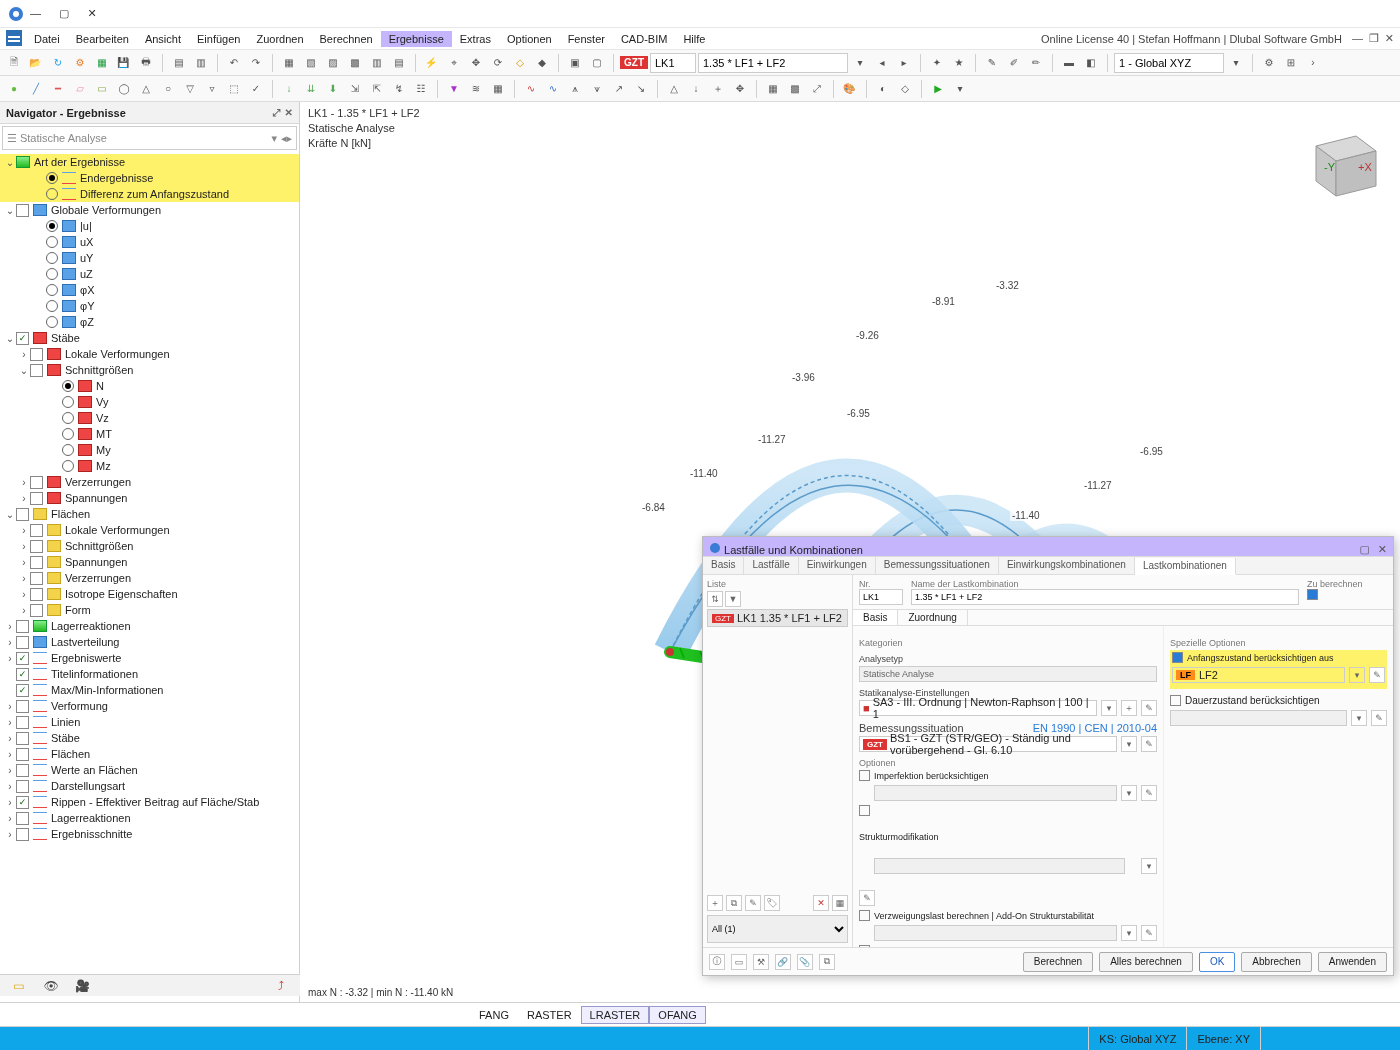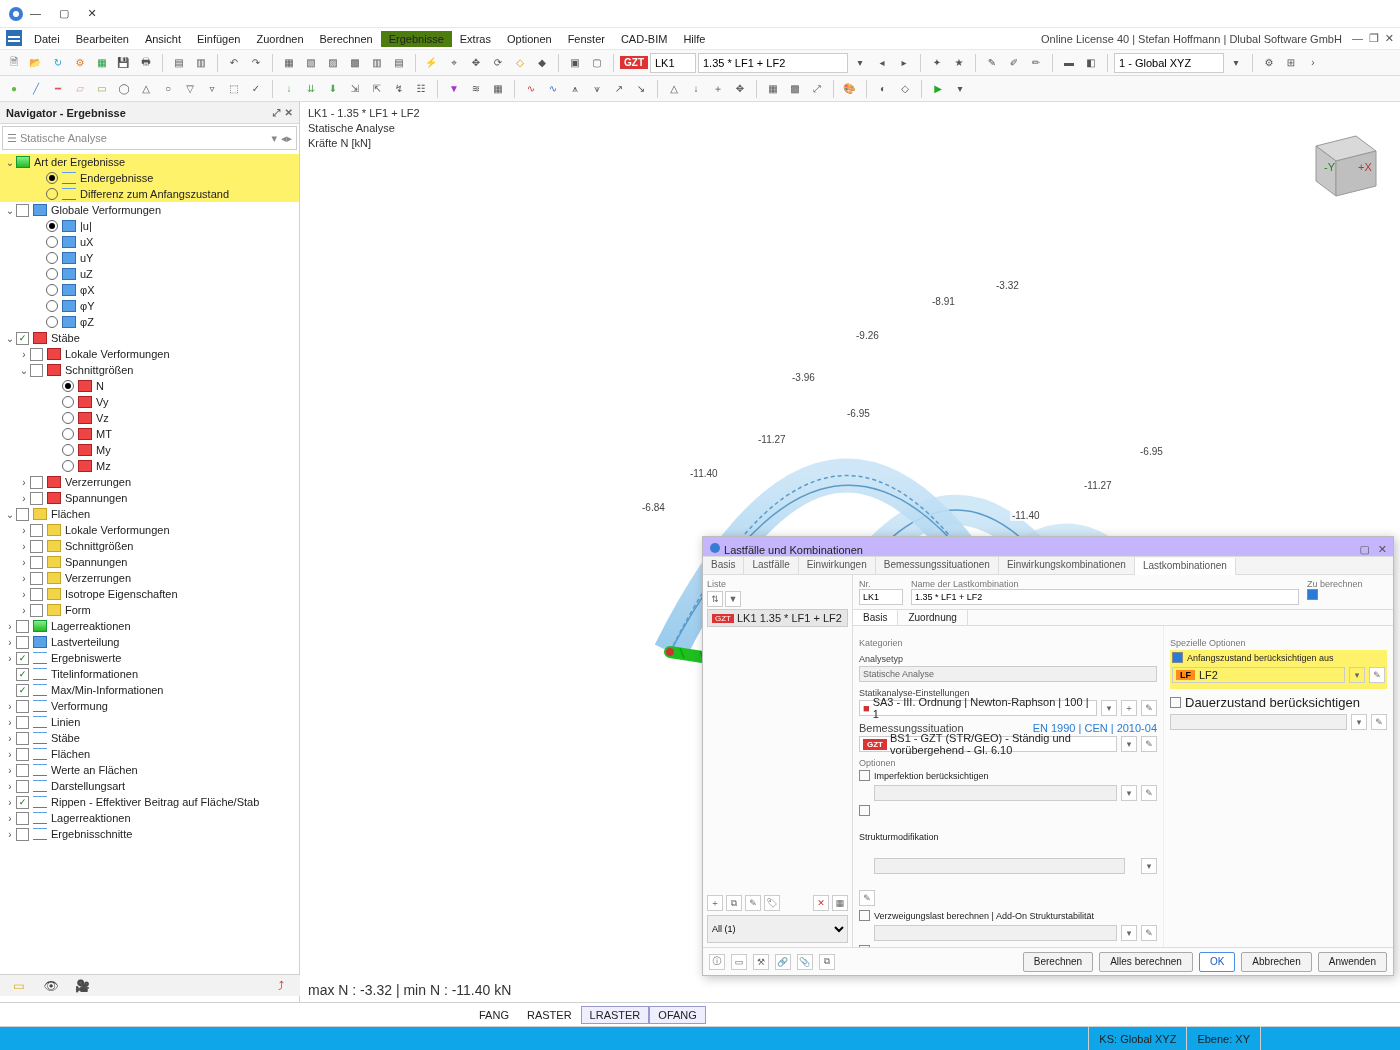--- a/index.html
+++ b/index.html
@@ -3,21 +3,21 @@
 <meta charset="utf-8">
 <style>
   * { margin:0; padding:0; box-sizing:border-box; font-family:"Segoe UI",Tahoma,sans-serif; font-size:11px; }
   body { background:#fff; color:#222; width:1400px; height:1050px; overflow:hidden; position:relative; }
   .titlebar { height:28px; background:#fff; display:flex; align-items:center; padding:0 8px; border-bottom:1px solid #e8e8e8; }
   .titlebar .app-icon { width:16px; height:16px; margin-right:6px; display:inline-block; }
   .titlebar .title-text { flex:1; color:#333; }
   .titlebar .win-ctrls { display:flex; gap:18px; font-size:13px; color:#333; }
   .menubar { height:22px; background:#fff; display:flex; align-items:center; padding:0 6px; border-bottom:1px solid #e8e8e8; }
   .menubar .menu-item { padding:2px 8px; cursor:default; }
-  .menubar .menu-item.active { background:#4d7c0f; }
+  .menubar .menu-item.active { background:#c4b5fd; }
   .menubar .spacer { flex:1; }
   .menubar .license { color:#444; padding-right:4px; }
   .menubar .doc-ctrls { display:flex; gap:6px; font-size:11px; color:#555; padding-left:6px; }
   .toolbar { height:26px; border-bottom:1px solid #dcdcdc; display:flex; align-items:center; gap:2px; padding:0 4px; background:#f9f9f9; }
   .toolbar .tbtn { width:20px; height:20px; display:inline-flex; align-items:center; justify-content:center; border:1px solid transparent; border-radius:2px; color:#555; font-size:10px; cursor:default; }
   .toolbar .sep { width:1px; height:18px; background:#d0d0d0; margin:0 4px; }
   .toolbar input.tfld { height:20px; border:1px solid #ccc; padding:0 4px; font-size:11px; }
   .tag-gzt { background:#d33; color:#fff; padding:1px 4px; font-size:10px; font-weight:bold; }
   .mainrow { display:flex; height:calc(100% - 28px - 22px - 26px - 26px - 24px - 24px); }
   .nav { width:300px; border-right:1px solid #d0d0d0; display:flex; flex-direction:column; background:#fff; position:relative; }
@@ -46,21 +46,21 @@
   .canvas .info-header { position:absolute; left:8px; top:4px; color:#333; line-height:15px; }
   .canvas svg.scene { position:absolute; left:0; top:0; width:100%; height:100%; }
   .navcube { position:absolute; right:14px; top:14px; width:90px; height:90px; }
   .bottom-bar { position:absolute; left:0; bottom:54px; height:22px; width:300px; background:#f2f2f2; border-top:1px solid #d0d0d0; display:flex; align-items:center; gap:6px; padding:0 6px; }
   .bottom-bar .bicon { width:26px; height:16px; border:1px solid transparent; display:inline-flex; align-items:center; justify-content:center; font-size:12px; color:#444; }
   .statusbar { position:absolute; left:0; bottom:0; height:24px; width:100%; border-top:1px solid #d0d0d0; display:flex; align-items:center; background:#0ea5e9; }
   .statusbar .cell { padding:0 10px; border-left:1px solid #d0d0d0; height:100%; display:flex; align-items:center; }
   .snap-bar { position:absolute; left:0; bottom:24px; height:24px; width:100%; border-top:1px solid #d0d0d0; display:flex; align-items:center; justify-content:center; gap:0; background:#fff; }
   .snap-bar .snap { padding:2px 8px; border:1px solid transparent; font-size:11px; }
   .snap-bar .snap.active { background:#eef; border-color:#99c; }
-  .result-info { position:absolute; left:308px; bottom:52px; font-size:14px; color:#333; }
+  .result-info { position:absolute; left:308px; bottom:52px; font-size:10px; color:#333; }
   
   .dialog { position:absolute; right:6px; bottom:74px; width:692px; height:440px; background:#fbfbfb; border:1px solid #bcbcbc; box-shadow:2px 2px 10px rgba(0,0,0,.25); display:flex; flex-direction:column; font-size:10px; }
   .dlg-title { height:20px; display:flex; align-items:flex-end; padding:0 6px; background:#c4b5fd; border-bottom:1px solid #ddd; }
   .dlg-title .flex{flex:1;}
   .dlg-title .wbtn { margin-left:8px; color:#555; cursor:default; }
   .dlg-tabs { height:18px; display:flex; border-bottom:1px solid #ddd; background:#f4f4f4; }
   .dlg-tabs .tab { padding:2px 8px; border-right:1px solid #ddd; color:#555; font-size:10px; }
   .dlg-tabs .tab.active { background:#fff; border-bottom:1px solid #fff; position:relative; top:1px; }
   .dlg-body { flex:1; display:flex; overflow:hidden; }
   .dlg-left { width:150px; border-right:1px solid #ddd; padding:4px; display:flex; flex-direction:column; }
@@ -773,21 +773,21 @@
               <div class="form-field highlight-yellow" style="display:flex;align-items:center;gap:4px">
                 <span class="lf-badge">LF</span>
                 <span>LF2</span>
               </div>
               <span class="mini-btn highlight-yellow">▾</span>
               <span class="mini-btn">✎</span>
             </div>
           </div>
           <div class="form-row" style="margin-top:6px">
             <span class="chkbox"></span>
-            <span style="font-size:13px">Dauerzustand berücksichtigen</span>
+            <span style="font-size:10px">Dauerzustand berücksichtigen</span>
           </div>
           <div class="form-row">
             <div class="form-field ro"></div>
             <span class="mini-btn">▾</span>
             <span class="mini-btn">✎</span>
           </div>
         </div>
       </div>
 
     </div>

